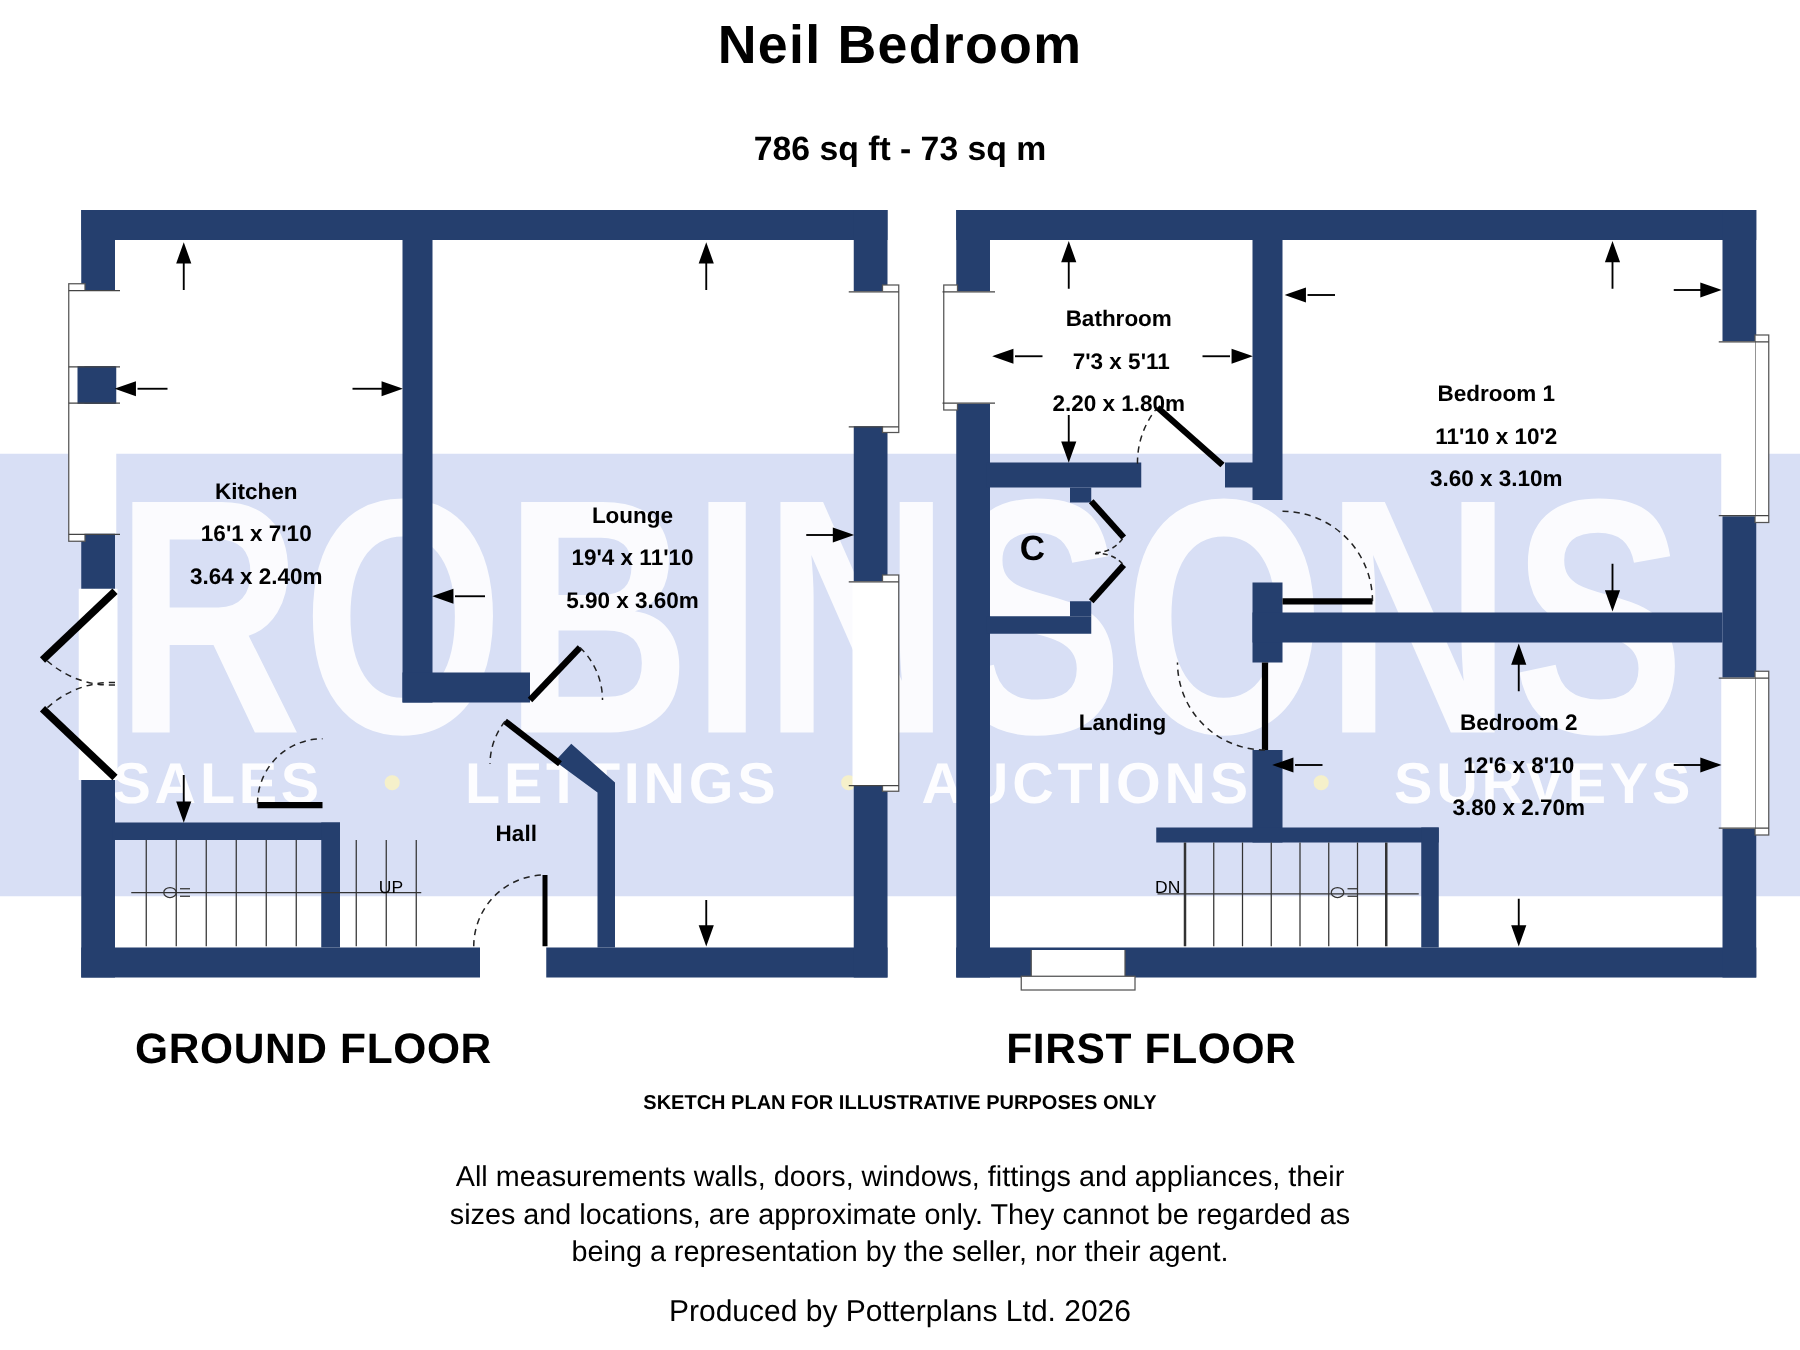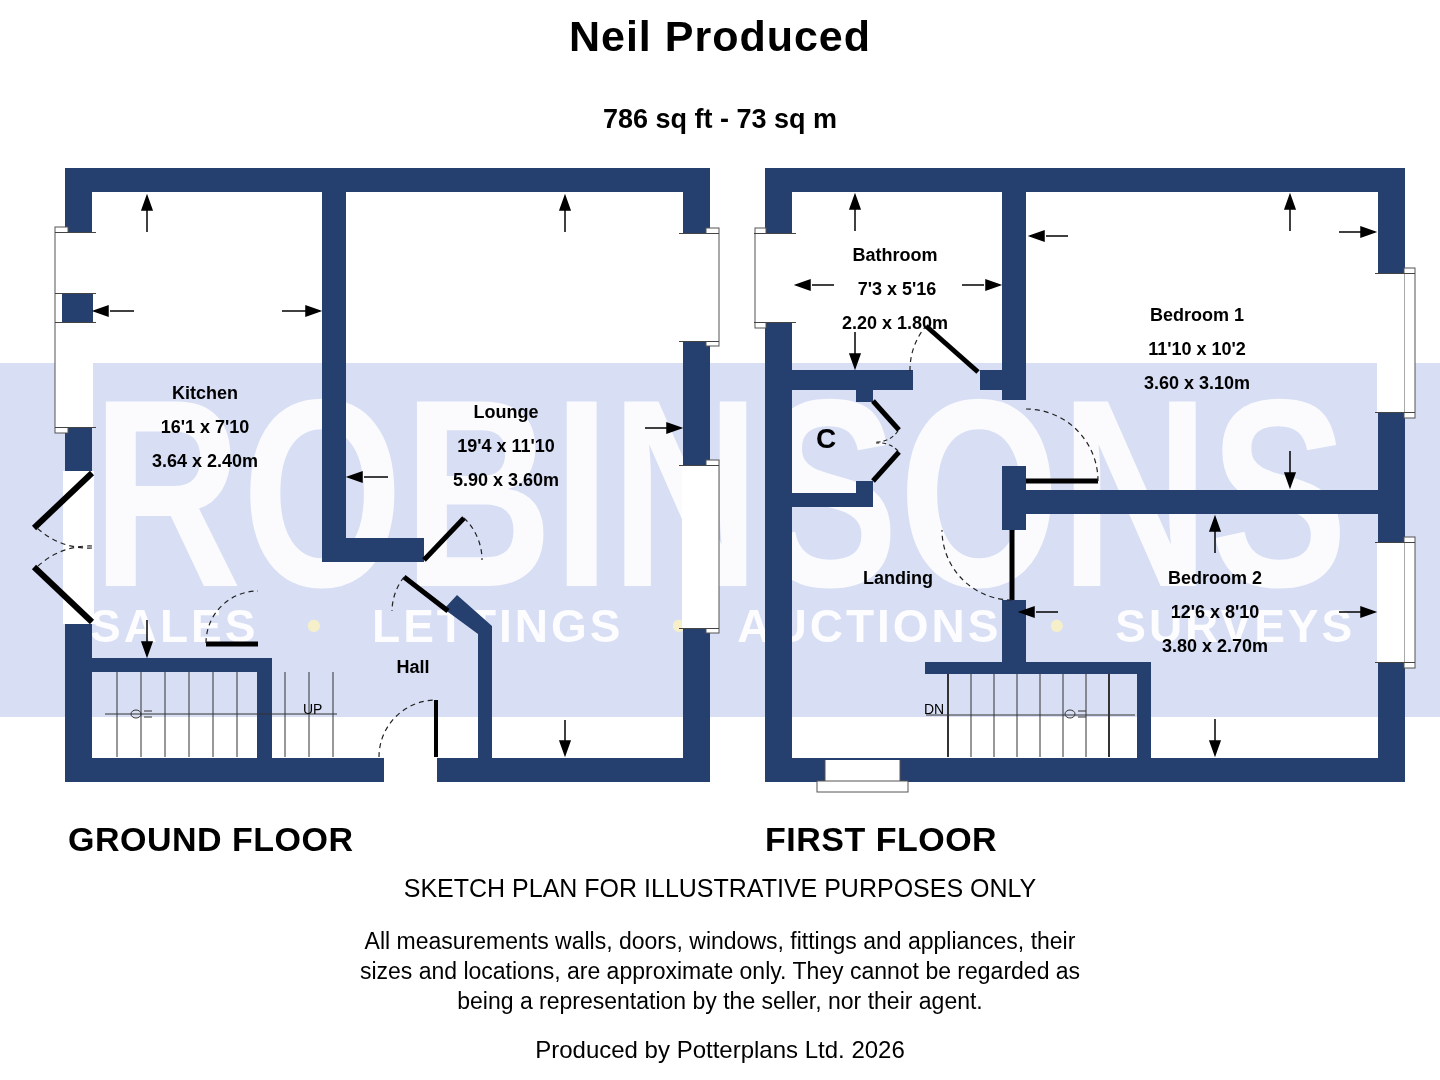--- a/index.html
+++ b/index.html
@@ -13,23 +13,23 @@
   .areatxt{top:104px;left:50%;font-size:27px;font-weight:bold;}
   
   #band{top:363px;left:0;width:1440px;height:354px;background:#d8dff5;}
   #brand-svg{top:0;left:0;}
   #tagline{top:599px;left:90px;width:1258px;display:flex;justify-content:space-between;align-items:center;
            font-size:46px;font-weight:bold;color:rgba(255,255,255,0.93);letter-spacing:3px;gap:48px;}
   #tagline .dot{color:#f5f0ca;font-size:42px;}
   
   .room{font-weight:bold;font-size:18px;line-height:34px;}
   .small-lab{font-size:14px;font-weight:normal;}
-  .floor-title{font-size:34px;font-weight:bold;letter-spacing:0.5px;}
+  .floor-title{font-size:34px;font-weight:bold;letter-spacing:0.5px;margin-left:40px;}
   
-  .sketch{top:874px;left:50%;font-size:25px;font-weight:normal;}
+  .sketch{top:874px;left:50%;font-size:16px;font-weight:bold;}
   .disc{top:926px;left:50%;font-size:23px;line-height:30px;font-weight:normal;}
   .produced{top:1036px;left:50%;font-size:24px;}
   svg text{font-family:"Liberation Sans",sans-serif;}
 </style>
 </head>
 <body>
 
 <div id="stage">
 
   <div id="band" class="abs"></div>
@@ -257,35 +257,35 @@
         <line x1="1058" y1="612" x2="1036" y2="612"></line>
           <polygon points="1020,612 1034,607 1034,617"></polygon>
         <line x1="1339" y1="612" x2="1361" y2="612"></line>
           <polygon points="1375,612 1361,607 1361,617"></polygon>
         <line x1="1215" y1="719" x2="1215" y2="741"></line>
           <polygon points="1215,755 1210,741 1220,741"></polygon>
       </g>
     </g>
   </svg>
 
-  <div class="abs ctr title">Neil Produced</div>
+  <div class="abs ctr title">Neil Bedroom</div>
   <div class="abs ctr areatxt">786 sq ft - 73 sq m</div>
 
   <div class="abs ctr room" style="top:376px;left:205px">Kitchen</div>
   <div class="abs ctr room" style="top:410px;left:205px">16'1 x 7'10</div>
   <div class="abs ctr room" style="top:444px;left:205px">3.64 x 2.40m</div>
   <div class="abs ctr room" style="top:395px;left:506px">Lounge</div>
   <div class="abs ctr room" style="top:429px;left:506px">19'4 x 11'10</div>
   <div class="abs ctr room" style="top:463px;left:506px">5.90 x 3.60m</div>
   <div class="abs ctr room" style="top:650px;left:413px">Hall</div>
   <div class="abs small-lab" style="top:701px;left:303px">UP</div>
   <div class="abs floor-title" style="top:820px;left:68px">GROUND FLOOR</div>
 
   <div class="abs ctr room" style="top:238px;left:895px">Bathroom</div>
-  <div class="abs ctr room" style="top:272px;left:897px">7'3 x 5'16</div>
+  <div class="abs ctr room" style="top:272px;left:897px">7'3 x 5'11</div>
   <div class="abs ctr room" style="top:306px;left:895px">2.20 x 1.80m</div>
   <div class="abs ctr room" style="top:298px;left:1197px">Bedroom 1</div>
   <div class="abs ctr room" style="top:332px;left:1197px">11'10 x 10'2</div>
   <div class="abs ctr room" style="top:366px;left:1197px">3.60 x 3.10m</div>
   <div class="abs ctr room" style="top:561px;left:1215px">Bedroom 2</div>
   <div class="abs ctr room" style="top:595px;left:1215px">12'6 x 8'10</div>
   <div class="abs ctr room" style="top:629px;left:1215px">3.80 x 2.70m</div>
   <div class="abs ctr room" style="top:561px;left:898px">Landing</div>
   <div class="abs ctr room" style="top:422px;left:826px;font-size:28px">C</div>
   <div class="abs small-lab" style="top:701px;left:924px">DN</div>

